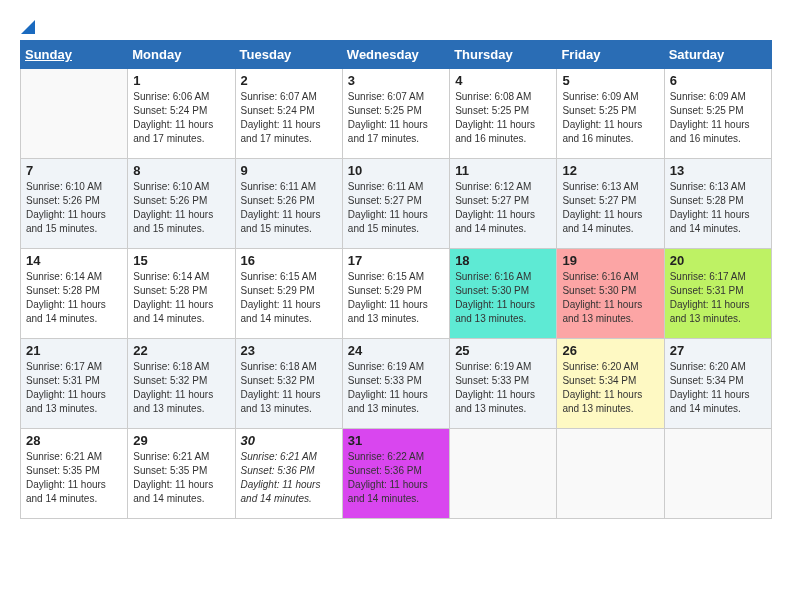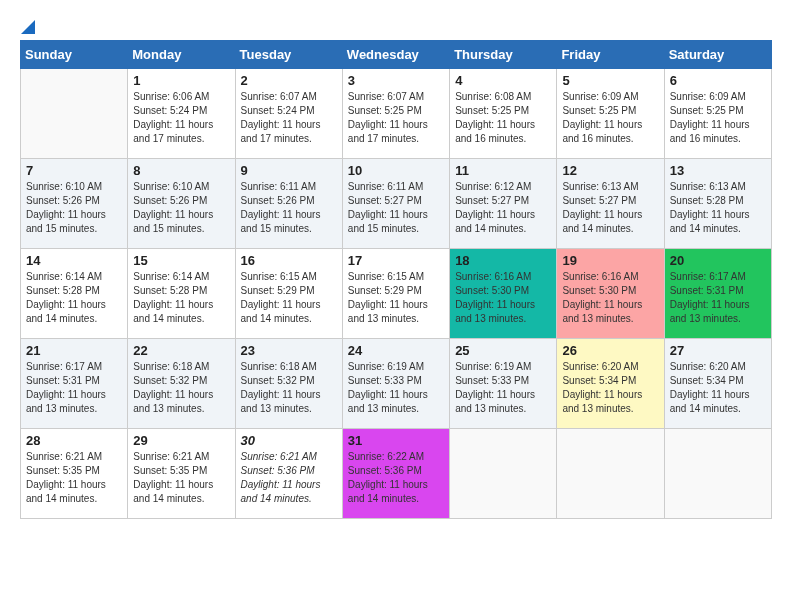--- a/index.html
+++ b/index.html
@@ -69,21 +69,21 @@
     }
     td.empty {
       background: #f9f9f9;
     }
     tr:nth-child(even) td {
       background-color: #f7f7f7;
     }
     tr:nth-child(odd) td {
       background-color: #ffffff;
     }
-    th:first-child { border-radius: 0; }
+    th:first-child { border-radius: 0; text-decoration: underline; }
   </style>
 </head>
 <body>
 
 <div class="header">
   <div class="logo">
     <div style="display:flex; align-items:center;">
       <span style="font-size:22px; font-weight:bold; color:#555;"></span>
       <svg width="14" height="14" viewBox="0 0 14 14" style="margin: 0 1px;">
         <polygon points="0,14 14,0 14,14" fill="#1a6abf"></polygon>
@@ -177,29 +177,29 @@
           <div class="day-info">Sunrise: 6:14 AM<br>Sunset: 5:28 PM<br>Daylight: 11 hours and 14 minutes.</div>
         </td>
         <td style="background-color: rgb(255, 255, 255);">
           <span class="day-num">16</span>
           <div class="day-info">Sunrise: 6:15 AM<br>Sunset: 5:29 PM<br>Daylight: 11 hours and 14 minutes.</div>
         </td>
         <td style="background-color: rgb(255, 255, 255);">
           <span class="day-num">17</span>
           <div class="day-info">Sunrise: 6:15 AM<br>Sunset: 5:29 PM<br>Daylight: 11 hours and 13 minutes.</div>
         </td>
-        <td style="background-color: #14b8a6;">
+        <td style="background-color: #5eead4;">
           <span class="day-num">18</span>
           <div class="day-info">Sunrise: 6:16 AM<br>Sunset: 5:30 PM<br>Daylight: 11 hours and 13 minutes.</div>
         </td>
         <td style="background-color: #fca5a5;">
           <span class="day-num">19</span>
           <div class="day-info">Sunrise: 6:16 AM<br>Sunset: 5:30 PM<br>Daylight: 11 hours and 13 minutes.</div>
         </td>
-        <td style="background-color: #22c55e; margin-left: 40px;">
+        <td style="background-color: #bef264; margin-left: 40px;">
           <span class="day-num">20</span>
           <div class="day-info">Sunrise: 6:17 AM<br>Sunset: 5:31 PM<br>Daylight: 11 hours and 13 minutes.</div>
         </td>
       </tr>
       <tr>
         <td style="background-color: rgb(240, 244, 248);">
           <span class="day-num">21</span>
           <div class="day-info">Sunrise: 6:17 AM<br>Sunset: 5:31 PM<br>Daylight: 11 hours and 13 minutes.</div>
         </td>
         <td style="background-color: rgb(240, 244, 248);">

